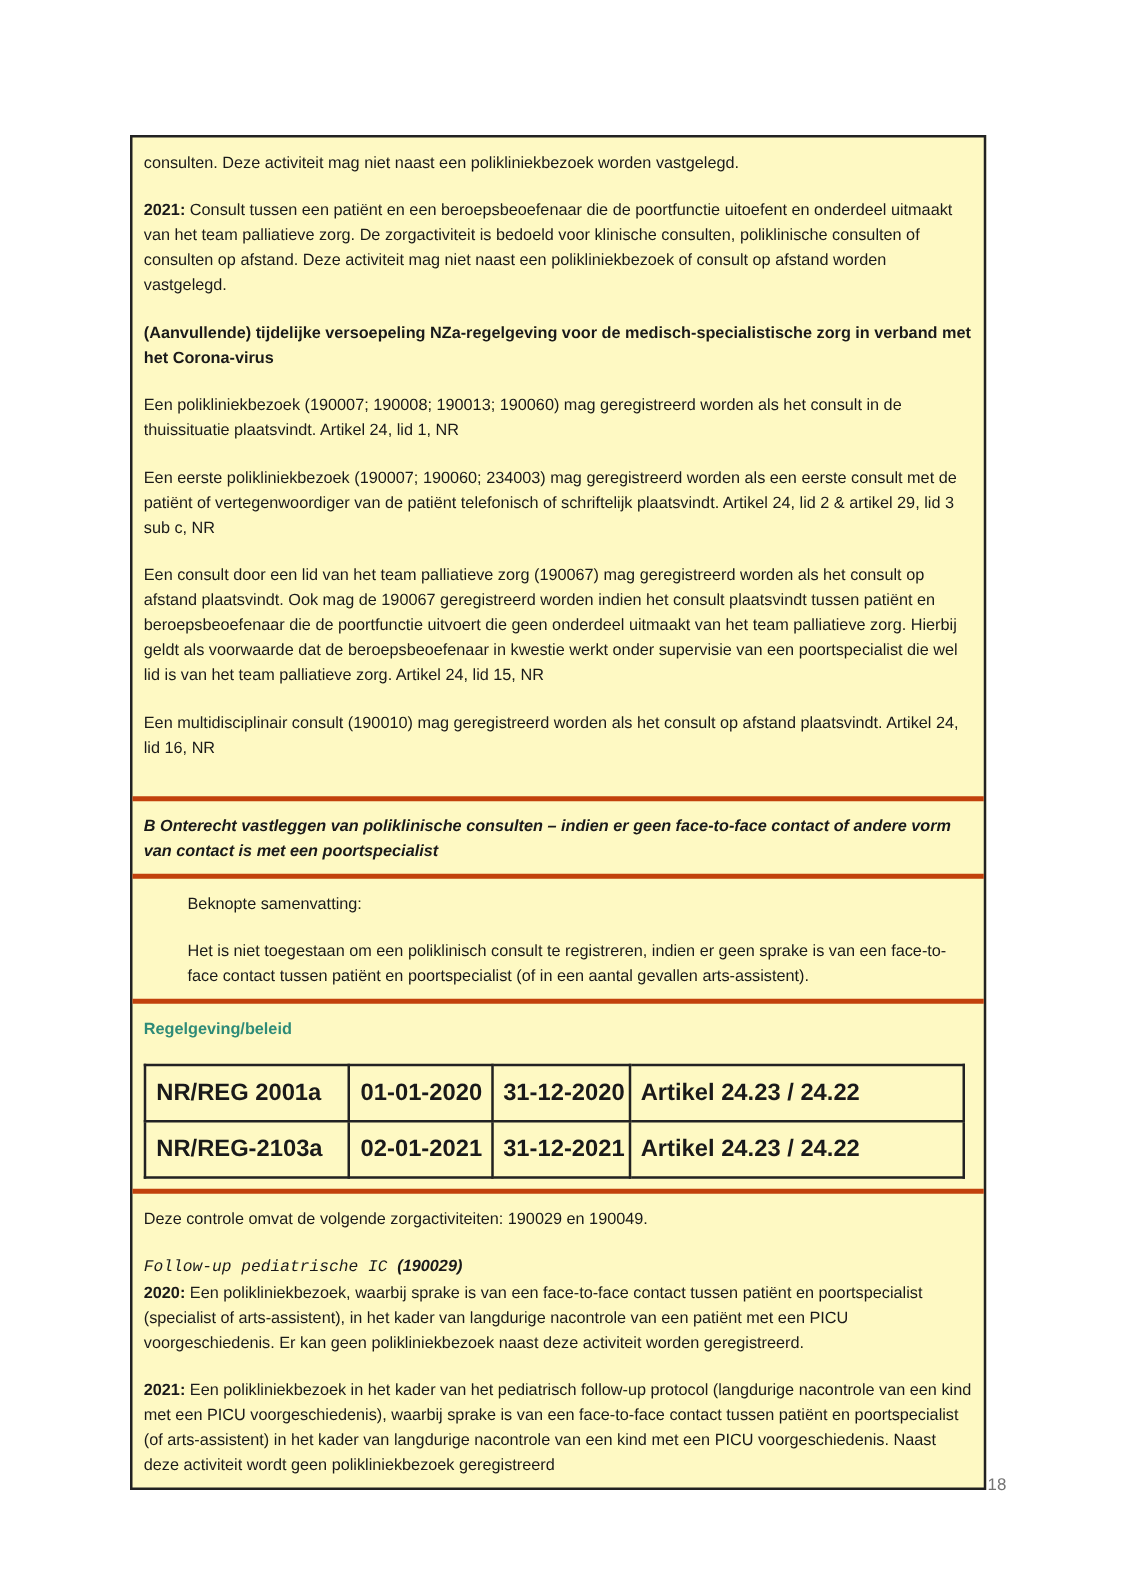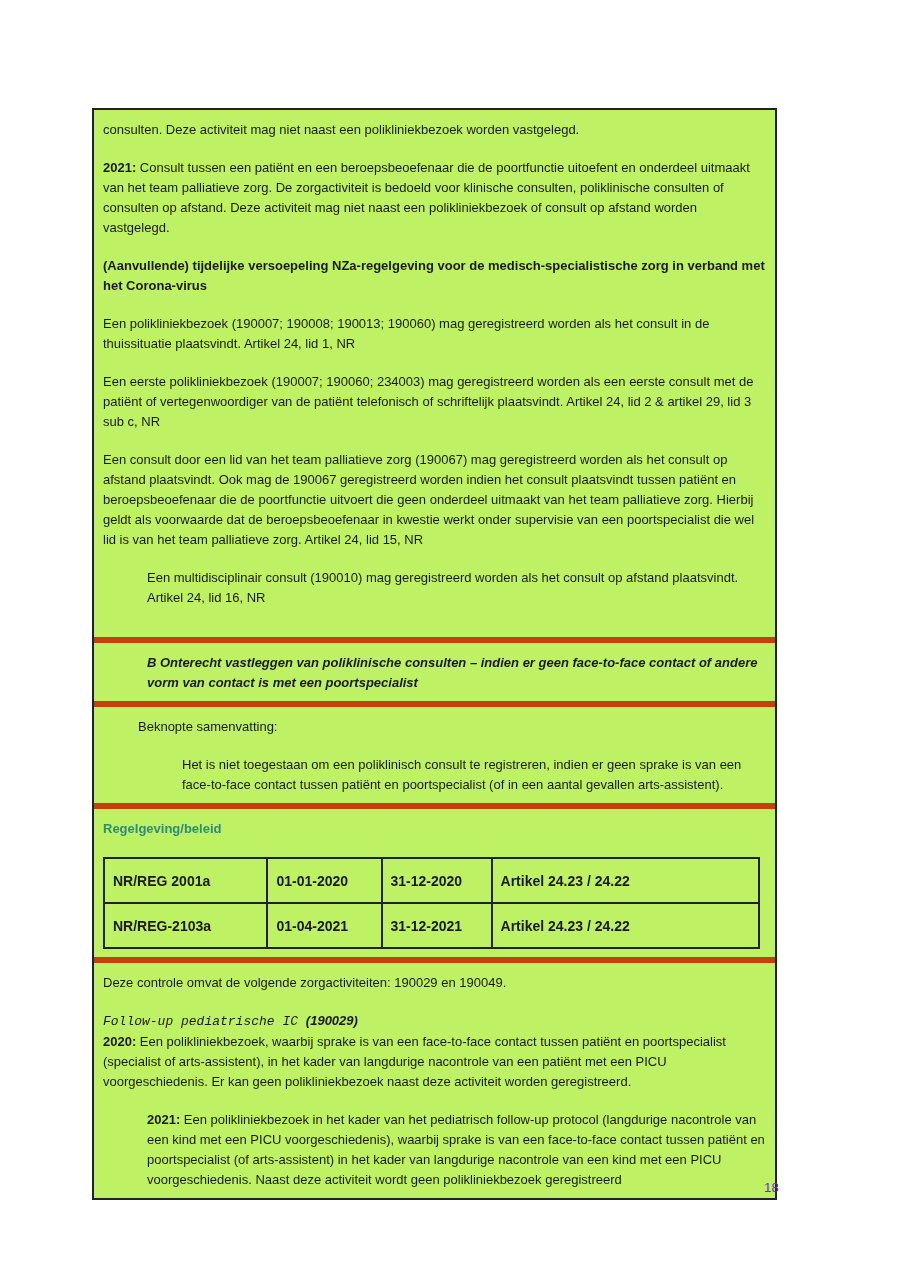--- a/index.html
+++ b/index.html
@@ -10,44 +10,44 @@
   body {
     position: relative;
     width: 900px;
     height: 1273px;
     overflow: hidden;
     font-family: "Liberation Sans", "DejaVu Sans", sans-serif;
     color: #1a1a1a;
   }
   .doc-box {
     position: absolute;
-    left: 92px;
+    left: 104px;
     top: 108px;
     width: 685px;
     border: 2px solid #222222;
     box-sizing: border-box;
-    background: #bef264;
+    background: #fef9c3;
   }
   .sec {
     box-sizing: border-box;
     padding: 10px 10px 8px 9px;
     font-size: 13px;
     line-height: 20px;
   }
   .sec + .sec {
-    border-top: 6px solid #c2410c;
+    border-top: 4px solid #c2410c;
   }
   .sec-main      { min-height: 527px; }
   .sec-bheading  { min-height: 60px;  }
   .sec-summary   { min-height: 92px; padding-left: 44px;  }
   .sec-regul     { min-height: 130px; }
   .sec-control   { min-height: 234px; }
 
   .sec p { margin: 0 0 18px 0; }
-  .sec p:last-child { margin-bottom: 0; margin-left: 44px; }
+  .sec p:last-child { margin-bottom: 0; }
   .tight { margin-bottom: 0 !important; }
 
   .b  { font-weight: bold; }
   .bi { font-weight: bold; font-style: italic; }
   .i  { font-style: italic; font-family: Liberation Mono, monospace; }
 
   .b-heading {
     font-weight: bold;
     font-style: italic;
     margin: 2px 0 0 0;
@@ -60,36 +60,36 @@
   table.regul-table {
     border-collapse: collapse;
     width: 657px;
     table-layout: fixed;
   }
   table.regul-table td {
     border: 2px solid #222222;
     height: 39px;
     padding: 2px 4px 2px 8px;
     font-weight: bold;
-    font-size: 14px;
+    font-size: 19px;
     vertical-align: middle;
     overflow: hidden;
     white-space: nowrap;
   }
   .col1 { width: 162px; }
   .col2 { width: 113px; }
   .col3 { width: 109px; }
   .col4 { width: 265px; }
 
   .page-number {
     position: absolute;
-    left: 764px;
+    left: 790px;
     top: 1180px;
     font-size: 13.5px;
-    color: #6d28d9;
+    color: #737373;
   }
 </style>
 </head>
 <body>
 
 <div class="doc-box">
 
   <div class="sec sec-main">
     <p>consulten. Deze activiteit mag niet naast een polikliniekbezoek worden vastgelegd.</p>
     <p><span class="b">2021:</span><span> Consult tussen een patiënt en een beroepsbeoefenaar die de poortfunctie uitoefent en onderdeel uitmaakt van het team palliatieve zorg. De zorgactiviteit is bedoeld voor klinische consulten, poliklinische consulten of consulten op afstand. Deze activiteit mag niet naast een polikliniekbezoek of consult op afstand worden vastgelegd.</span></p>
@@ -120,21 +120,21 @@
       </colgroup>
       <tbody>
         <tr>
           <td>NR/REG 2001a</td>
           <td>01-01-2020</td>
           <td>31-12-2020</td>
           <td>Artikel 24.23 / 24.22</td>
         </tr>
         <tr>
           <td>NR/REG-2103a</td>
-          <td>01-04-2021</td>
+          <td>02-01-2021</td>
           <td>31-12-2021</td>
           <td>Artikel 24.23 / 24.22</td>
         </tr>
       </tbody>
     </table>
   </div>
 
   <div class="sec sec-control">
     <p>Deze controle omvat de volgende zorgactiviteiten: 190029 en 190049.</p>
     <p class="tight"><span class="i">Follow-up pediatrische IC </span><span class="bi">(190029)</span></p>

